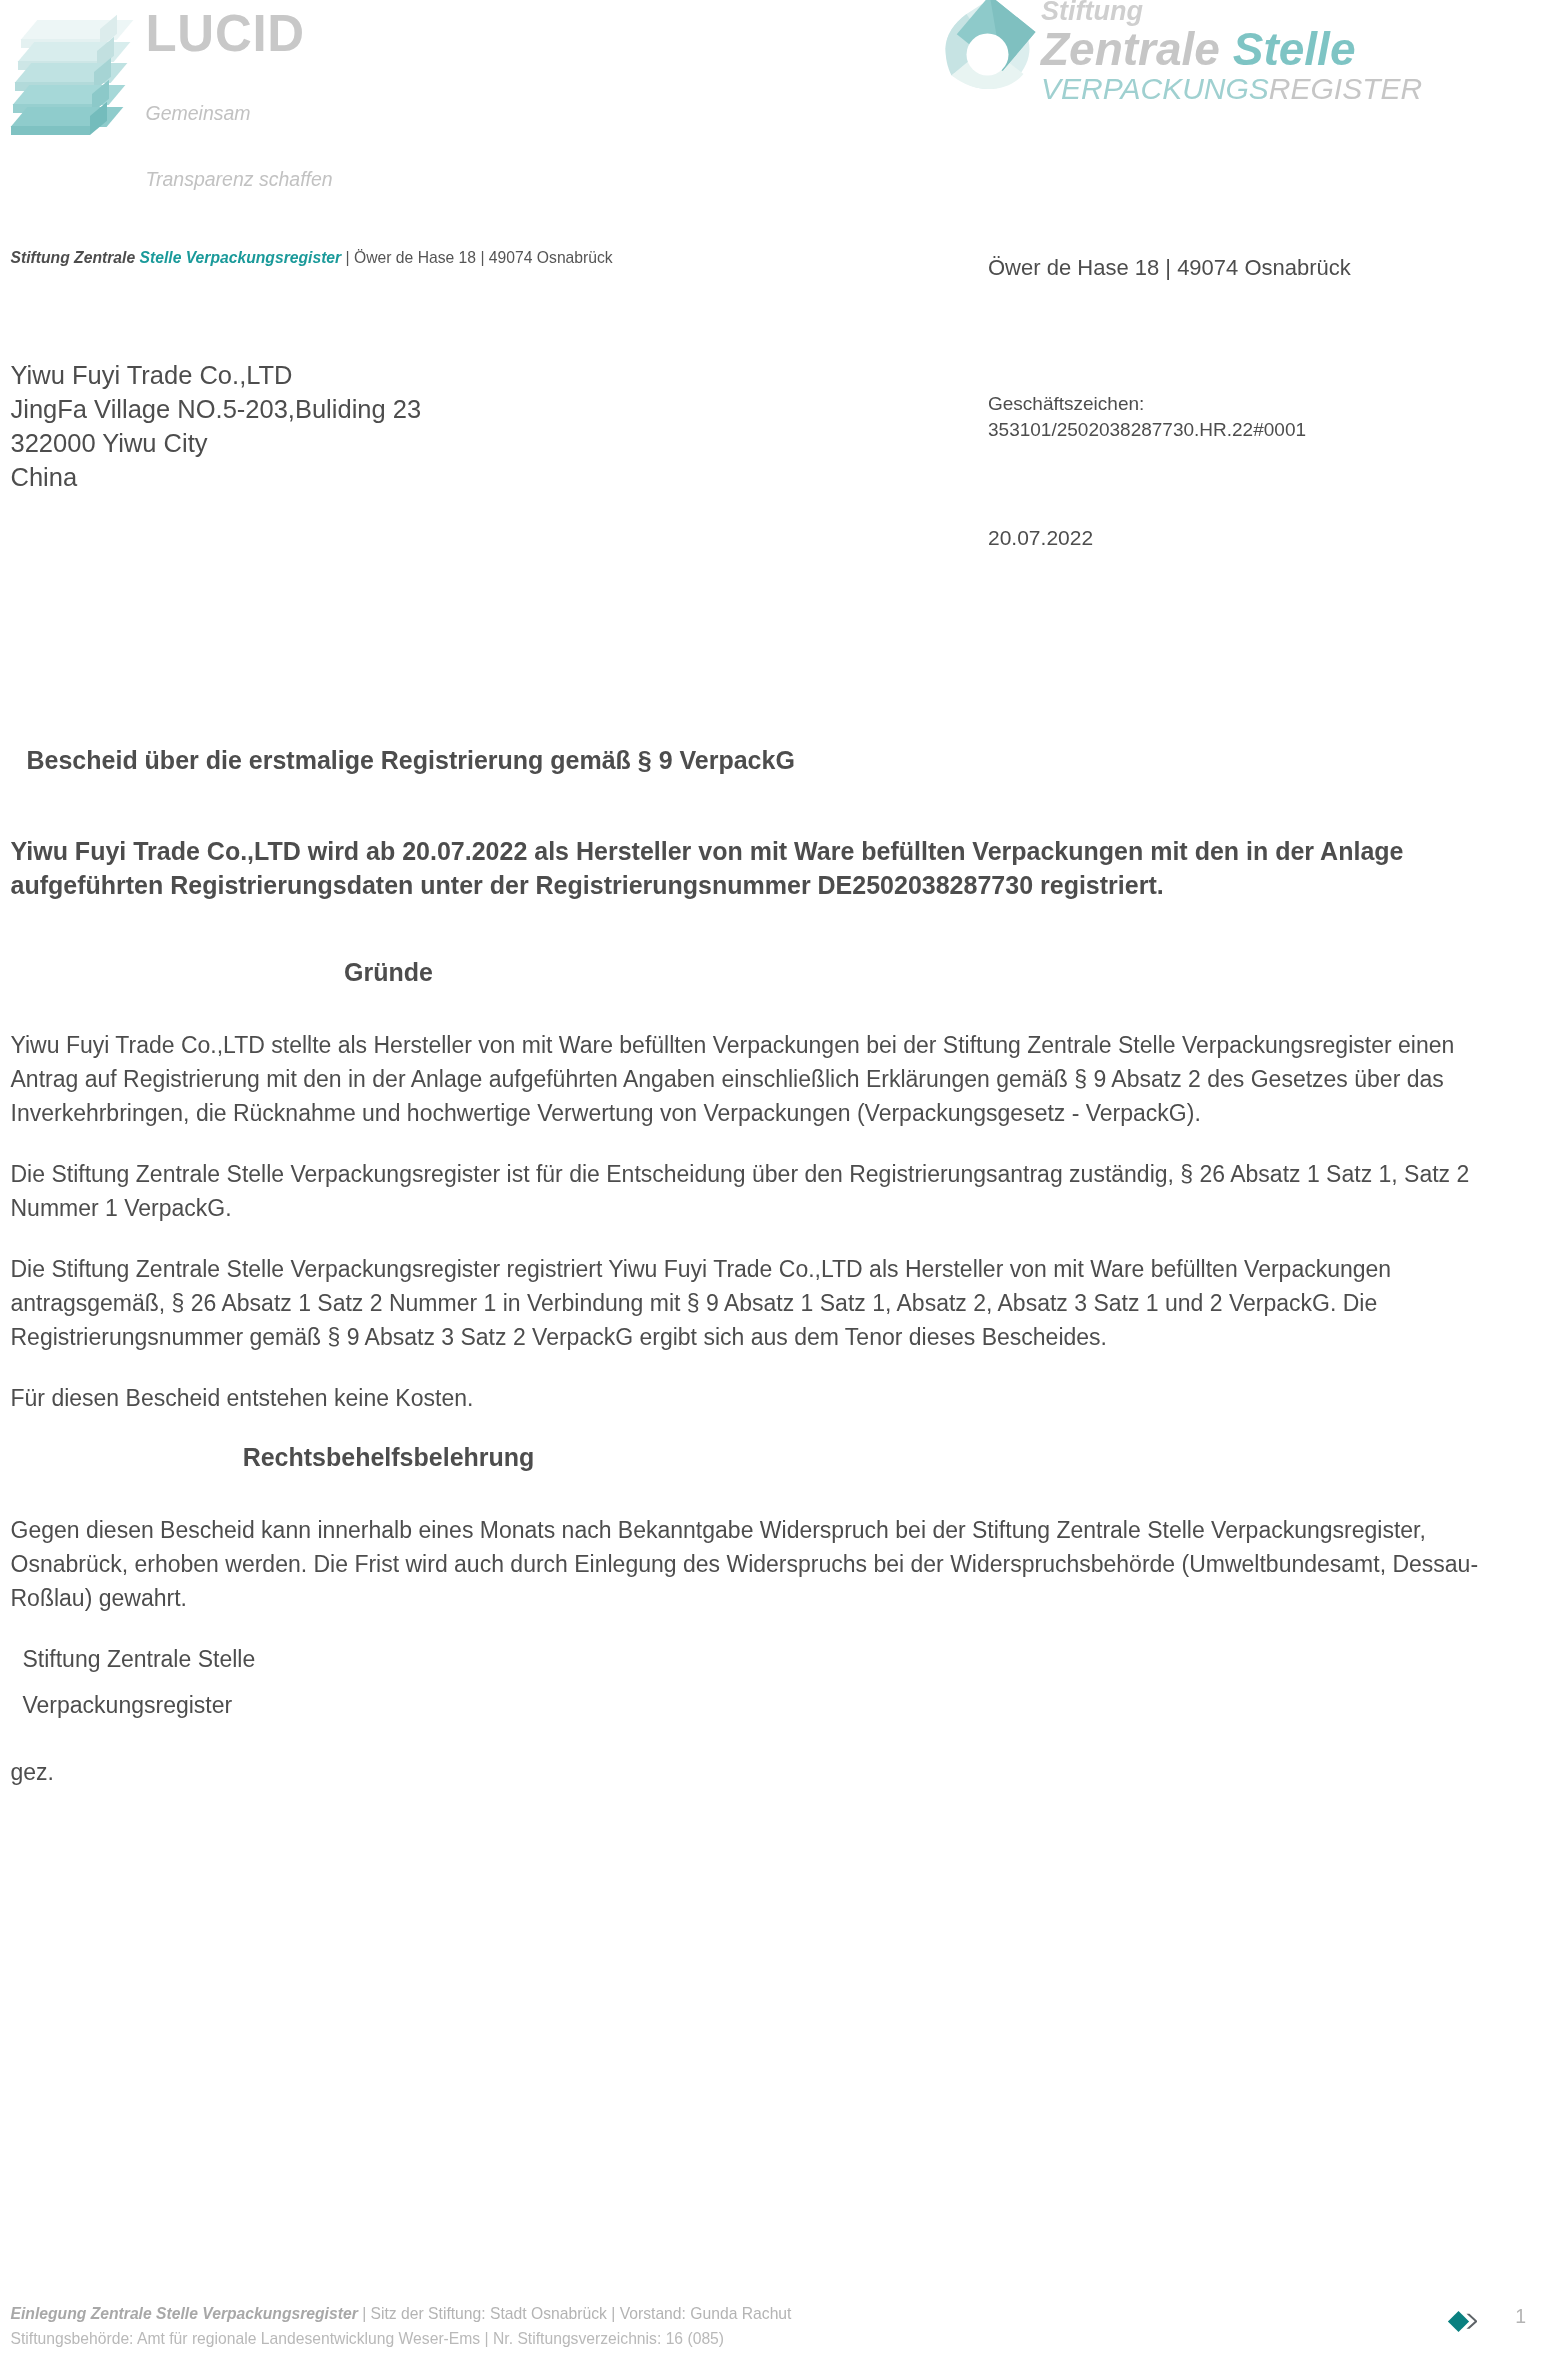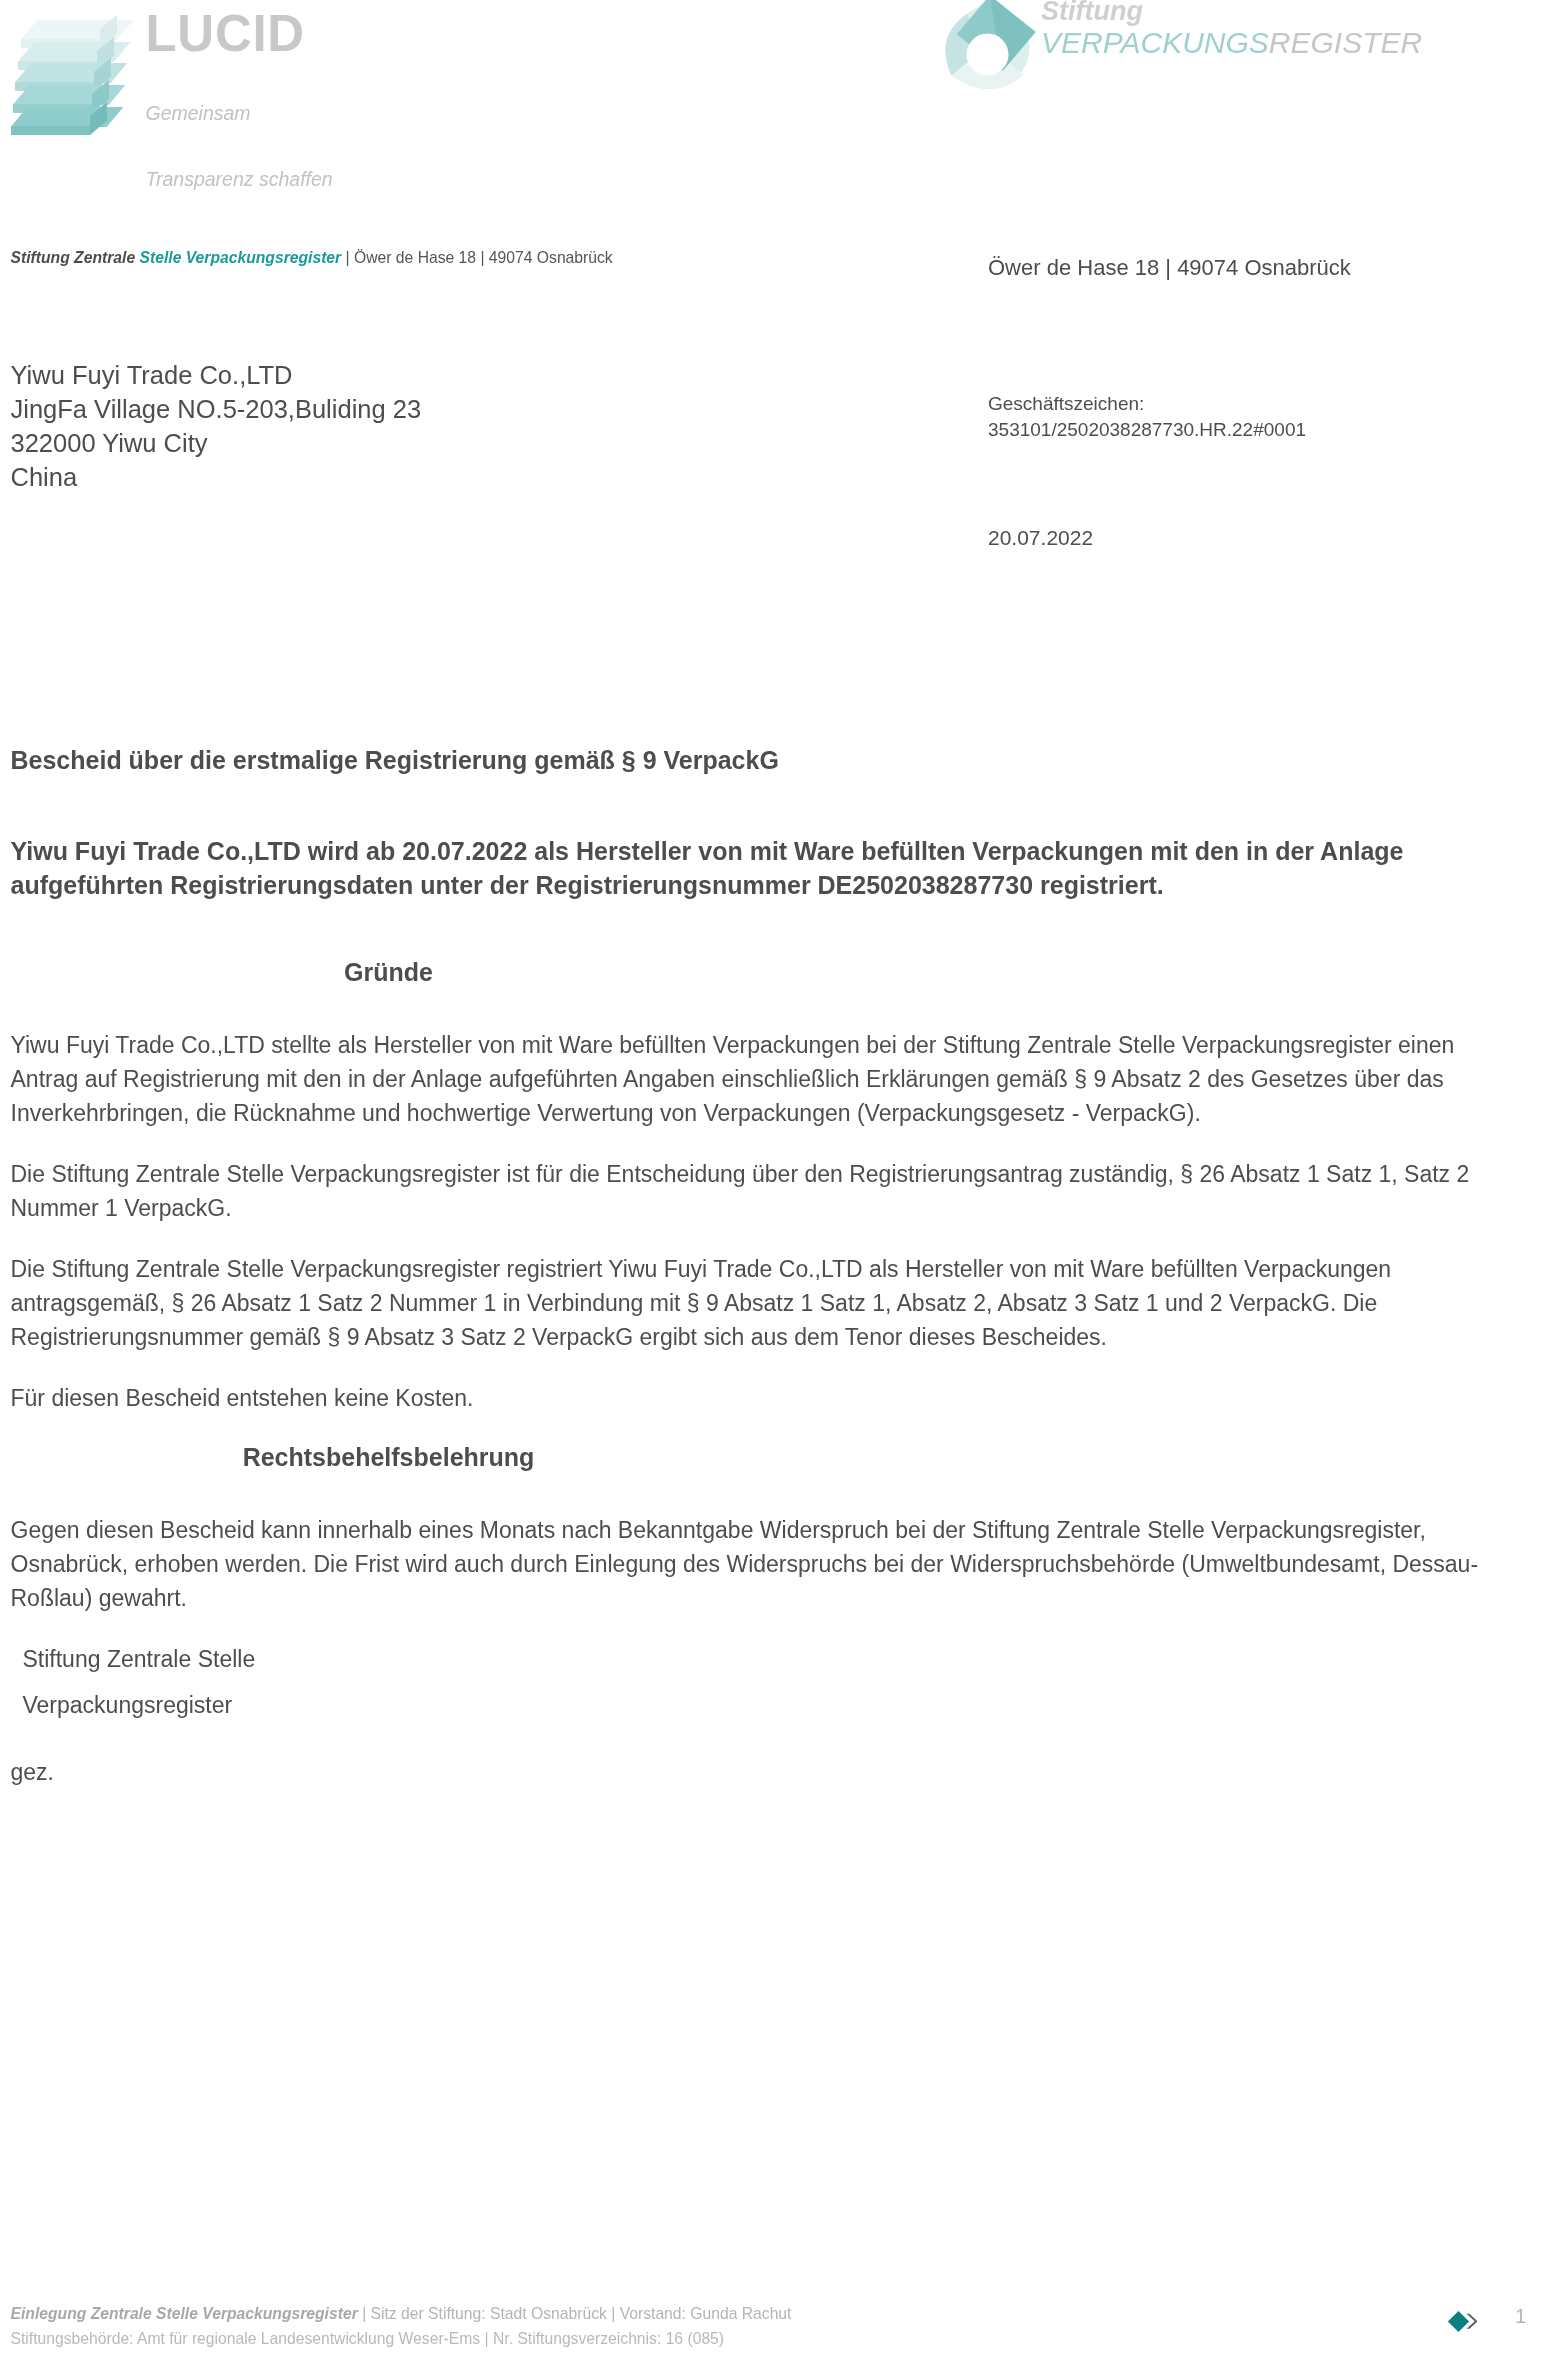--- a/index.html
+++ b/index.html
@@ -185,21 +185,21 @@
   .doc-body {
     position: absolute;
     left: 10.5px;
     top: 745px;
     width: 1505px;
   }
   .h-main {
     font-size: 25px;
     font-weight: bold;
     color: #4d4d4d;
-    margin: 0 0 58px 0;
+    margin: 0 0 58px 16px;
     line-height: 31px;
   }
   .p-bold {
     font-size: 25px;
     font-weight: bold;
     color: #4d4d4d;
     line-height: 34px;
     margin: 0 0 55px 0;
     width: 1486px;
   }
@@ -332,20 +332,21 @@
         <path d="M78 10 L106 28 C122 40 134 56 134 74 C134 86 130 98 122 108 L78 70 Z" fill="#ffffff" opacity="0"></path>
         <path d="M30 110 C24 98 22 86 22 74 C22 56 34 40 50 28 L78 70 Z" fill="#c6e3e3"></path>
         <path d="M78 128 C56 128 38 116 30 110 L78 70 L126 108 C116 120 100 128 78 128 Z" fill="#e8f4f2"></path>
         <path d="M81 3 L142 52 L98 104 L37 55 Z" fill="#8ecaca"></path>
         <path d="M81 3 L142 52 L98 104 Z" fill="#7fc0c0"></path>
         <circle cx="78" cy="82" r="28" fill="#ffffff"></circle>
       </svg>
     </div>
     <div class="zsvr-word">
       <div class="zsvr-l1">Stiftung</div>
+      <div class="zsvr-l2"><span class="g">Zentrale</span> <span class="t">Stelle</span></div>
       <div class="zsvr-l3"><span class="t">VERPACKUNGS</span><span class="g">REGISTER</span></div>
     </div>
   </div>
 </div>
 
 <div class="sender-line">
   <span class="dark">Stiftung Zentrale</span>
   <span class="teal">Stelle Verpackungsregister</span>
   <span class="plain">| Öwer de Hase 18 | 49074 Osnabrück</span>
 </div>

